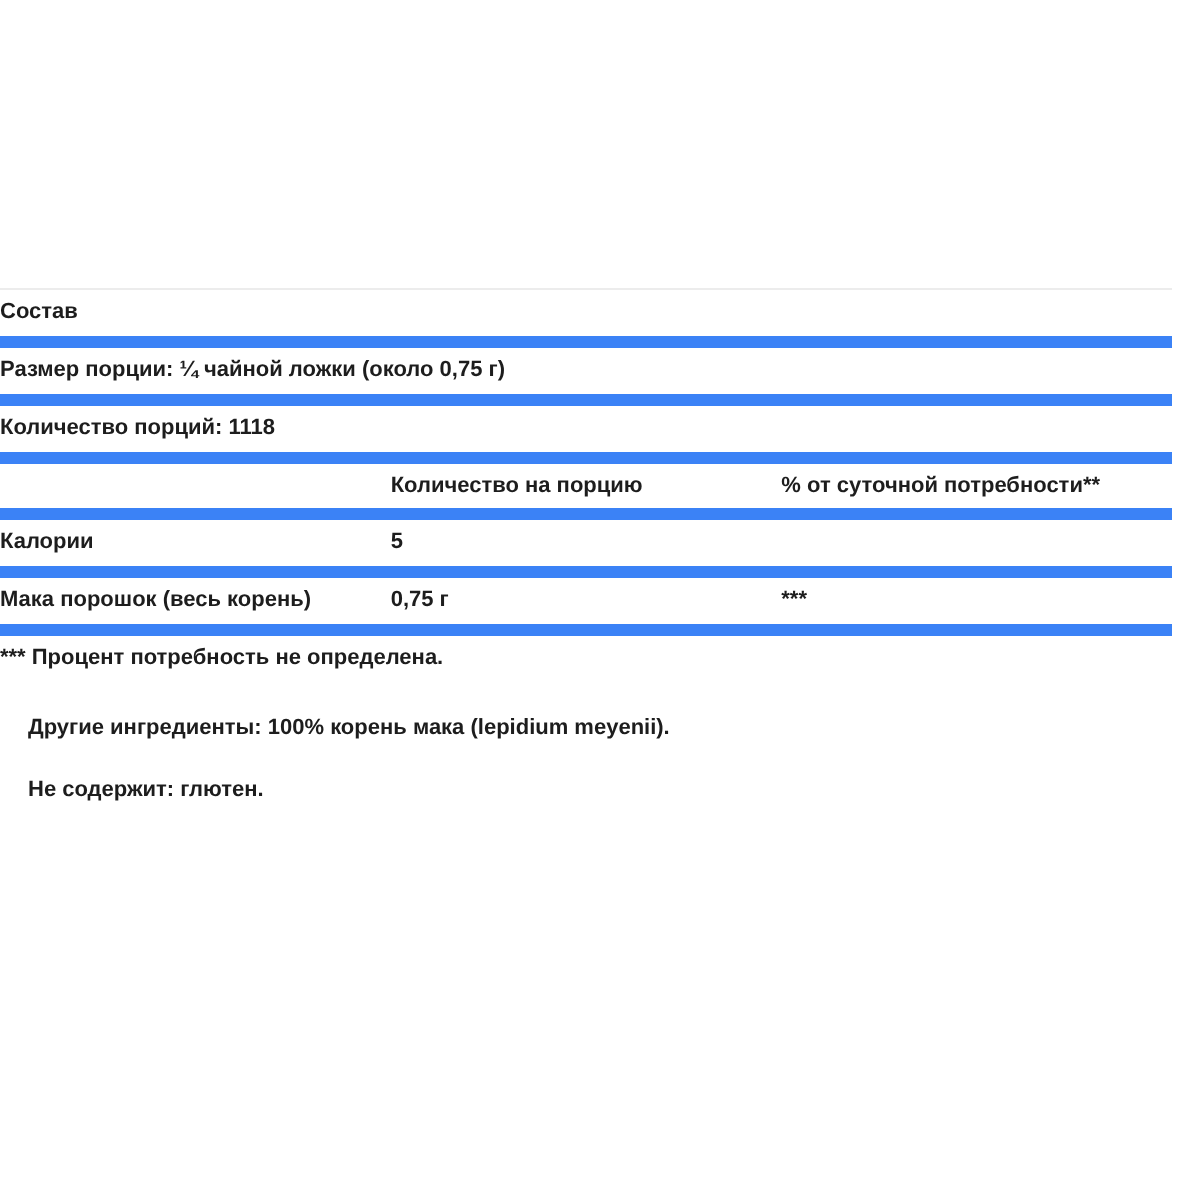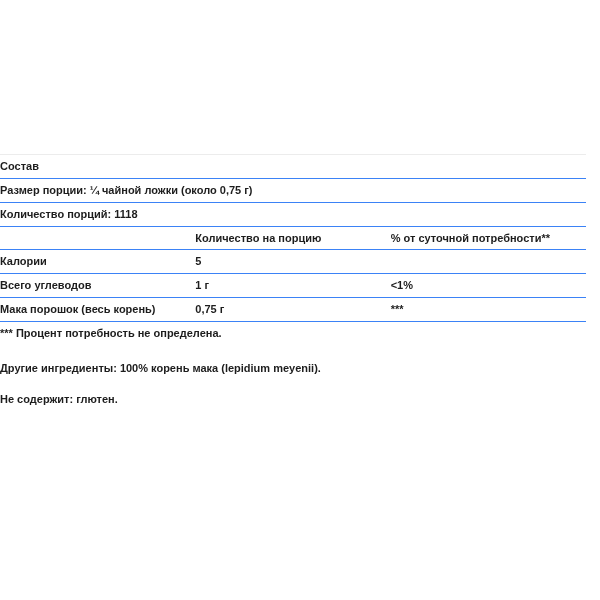--- a/index.html
+++ b/index.html
@@ -13,35 +13,35 @@
     background: #ffffff;
     font-family: "Liberation Sans", "DejaVu Sans", sans-serif;
     color: #1d1d1d;
     -webkit-font-smoothing: antialiased;
     overflow: hidden;
   }
 
   .panel {
     position: absolute;
     left: 0;
-    top: 154px;
+    top: 144px;
     width: 516px;
   }
 
   
   table.facts {
     width: 586px;
     border-collapse: collapse;
     table-layout: fixed;
     font-size: 11px;
     font-weight: bold;
     line-height: 1.35;
   }
   table.facts td {
-    border-top: 1px solid #3b82f6;
+    border-top: 6px solid #3b82f6;
     padding: 4px 0 4px 0;
     vertical-align: top;
     color: #1d1d1d;
   }
   table.facts tr.first-row > td {
     border-top: 1px solid #ececec;
   }
   table.facts td.c-name {
     width: 422px;
     box-sizing: border-box;
@@ -63,20 +63,21 @@
   }
 
   .header-row td {
     padding-top: 5px;
     padding-bottom: 6px;
   }
 
   
   .textblock {
     margin-top: 16px;
+    padding-left: 14px;
     padding-right: 16px;
     font-size: 11px;
     font-weight: bold;
     line-height: 1.35;
     color: #1d1d1d;
   }
   .textblock p {
     margin: 0 0 16px 0;
   }
   .textblock p:last-child {
@@ -108,25 +109,20 @@
         <td class="c-amount">Количество на порцию</td>
         <td class="c-dv">% от суточной потребности**</td>
       </tr>
 
       <tr class="row-tall">
         <td class="c-name">Калории</td>
         <td class="c-amount">5</td>
         <td class="c-dv"></td>
       </tr>
       <tr class="row-tall">
-        <td class="c-name">Всего углеводов</td>
-        <td class="c-amount">1 г</td>
-        <td class="c-dv">&lt;1%</td>
-      </tr>
-      <tr class="row-tall">
         <td class="c-name">Мака порошок (весь корень)</td>
         <td class="c-amount">0,75 г</td>
         <td class="c-dv">***</td>
       </tr>
 
       <tr class="row-tall">
         <td class="span-all" colspan="3">*** Процент потребность не определена.</td>
       </tr>
     </tbody>
   </table>

